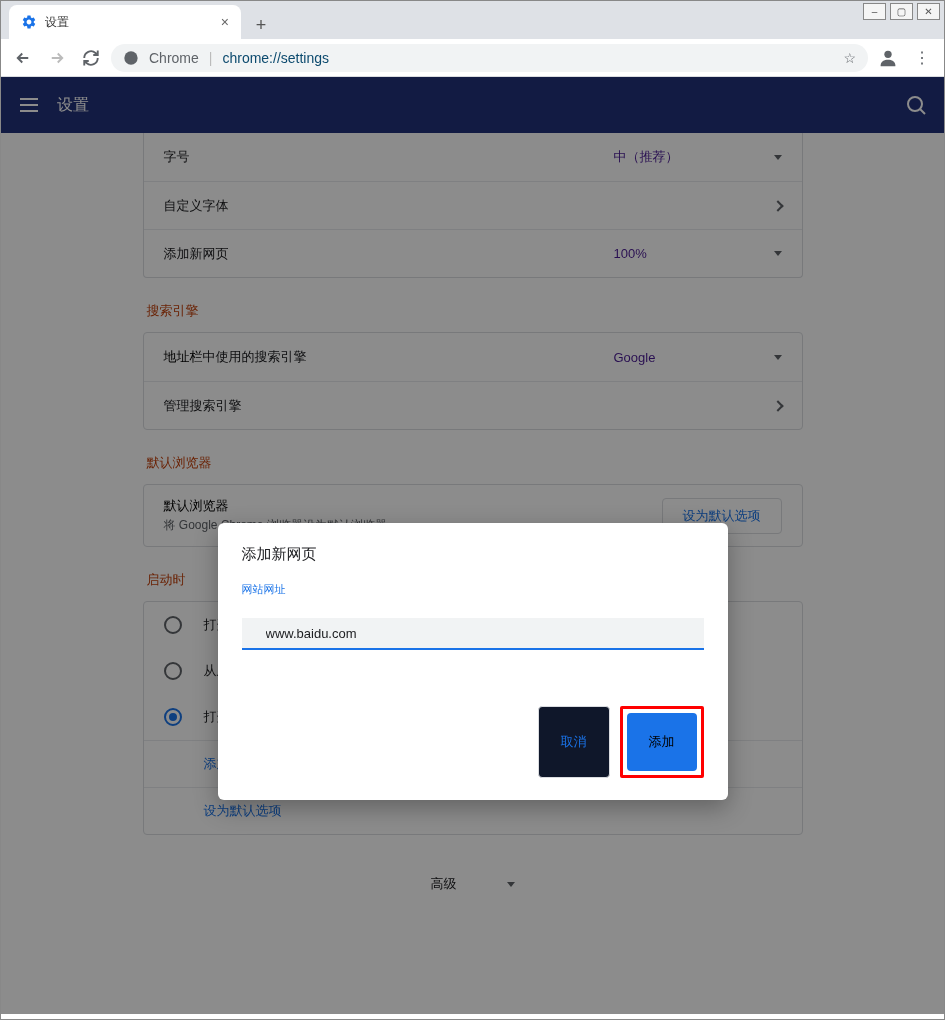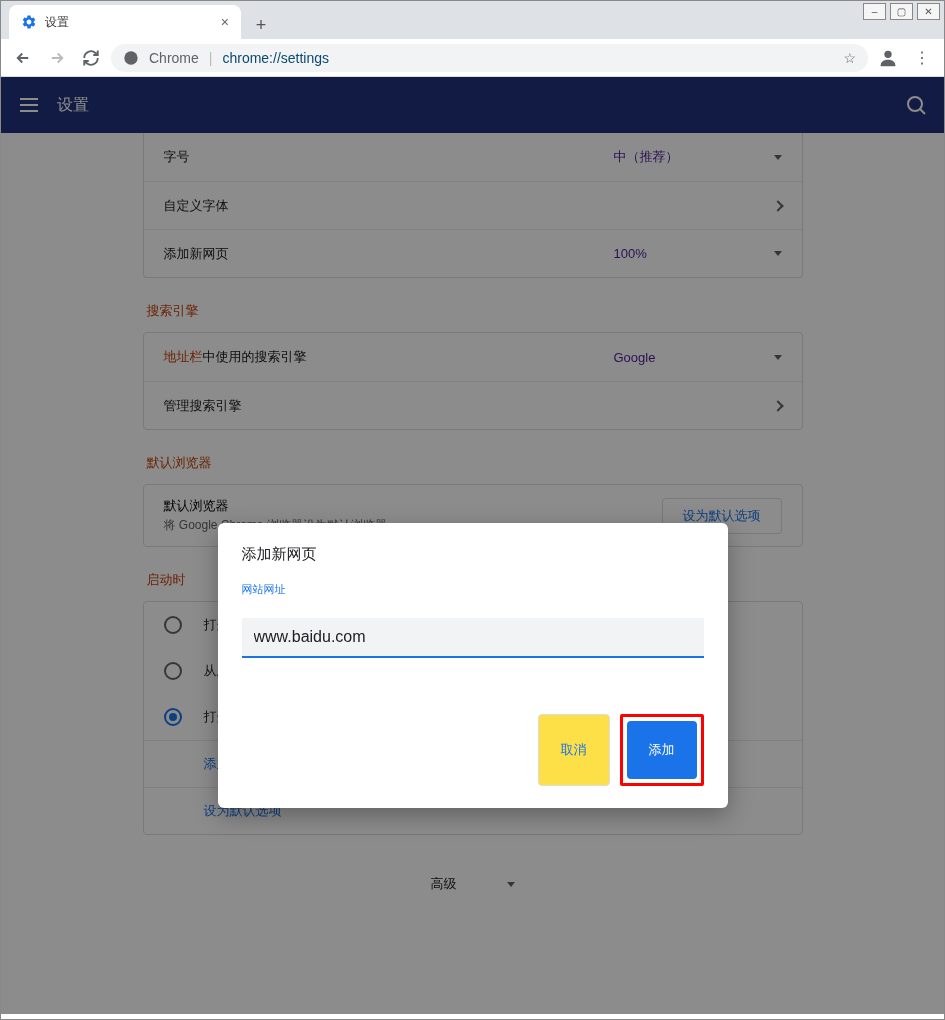--- a/index.html
+++ b/index.html
@@ -28,44 +28,44 @@
 .settings-body{height:881px;overflow-y:auto;background:#fff;position:relative}
 .settings-body::-webkit-scrollbar{width:16px}
 .settings-body::-webkit-scrollbar-track{background:#f1f1f1}
 .settings-body::-webkit-scrollbar-thumb{background:#c1c1c1}
 .settings-container{width:660px;margin:0 auto;padding-bottom:40px}
 .section-title{font-size:13px;color:#c2410c;padding:24px 0 12px 4px}
 .card{border:1px solid #dadce0;border-radius:4px;background:#fff}
 .row{height:48px;display:flex;align-items:center;padding:0 20px;font-size:13px;color:#202124;justify-content:flex-end}
 .row+.row{border-top:1px solid #e8eaed}
 .row-label{flex:1}
-.row-label .link{color:#c2410c}
+.row-label .link{color:#000000}
 .row-value{color:#4c1d95;min-width:120px}
 .dropdown-arrow{width:0;height:0;border-left:4px solid transparent;border-right:4px solid transparent;border-top:5px solid #5f6368;margin-left:40px}
 .chevron{width:8px;height:8px;border-right:2px solid #5f6368;border-bottom:2px solid #5f6368;transform:rotate(-45deg)}
 .default-browser-row{padding:12px 20px;display:flex;align-items:center;justify-content:space-between}
 .db-text{font-size:13px}
 .db-sub{color:#5f6368;font-size:12px;margin-top:2px}
 .outline-btn{border:1px solid #dadce0;background:#fff;color:#1a73e8;padding:8px 20px;font-size:13px;border-radius:4px}
 .radio-row{display:flex;align-items:center;padding:14px 20px;font-size:13px;color:#202124}
 .radio{width:18px;height:18px;border:2px solid #5f6368;border-radius:50%;margin-right:22px;position:relative}
 .radio.checked{border-color:#1a73e8}
 .radio.checked::after{content:"";position:absolute;top:3px;left:3px;width:8px;height:8px;background:#1a73e8;border-radius:50%}
 .link-row{padding:14px 0 14px 60px;font-size:13px;color:#1a73e8}
 .link-row+.link-row{border-top:1px solid #e8eaed}
 .radio-row+.link-row{border-top:1px solid #e8eaed}
 .advanced{text-align:center;padding:40px 0;font-size:13px;color:#202124;display:flex;align-items:center;justify-content:center;gap:10px}
 .overlay{position:absolute;top:0;left:0;right:0;bottom:0;background:rgba(0,0,0,0.45)}
 .dialog{position:absolute;top:446px;left:50%;transform:translateX(-50%);width:510px;background:#fff;border-radius:6px;box-shadow:0 8px 24px rgba(0,0,0,0.3);padding:22px 24px}
 .dialog-title{font-size:15px;color:#202124;margin-bottom:18px}
 .field-label{font-size:11px;color:#1a73e8;margin-bottom:21px}
-.field-input{width:100%;height:40px;background:#f1f3f4;border:none;border-bottom:2px solid #1a73e8;padding:0 12px;font-size:16px;color:#202124;outline:none}
+.field-input{width:100%;height:32px;background:#f1f3f4;border:none;border-bottom:2px solid #1a73e8;padding:0 24px;font-size:13px;color:#202124;outline:none}
 .dialog-actions{display:flex;justify-content:flex-end;gap:10px;margin-top:56px}
-.btn-cancel{border:1px solid #dadce0;background:#fde047;color:#1a73e8;padding:8px 22px;font-size:13px;border-radius:4px}
-.btn-add{background:#1a73e8;color:#ffffff;border:none;padding:20px 22px;font-size:13px;border-radius:4px}
+.btn-cancel{border:1px solid #dadce0;background:#0f172a;color:#1a73e8;padding:8px 22px;font-size:13px;border-radius:4px}
+.btn-add{background:#1a73e8;color:#000000;border:none;padding:20px 22px;font-size:13px;border-radius:4px}
 .highlight-box{border:3px solid #ff0000;padding:4px;display:inline-block;border-radius:2px}
 </style>
 </head>
 <body>
 
 <div class="window-controls">
   <div class="window-btn">
       <span>–</span>
     </div>
   <div class="window-btn">

